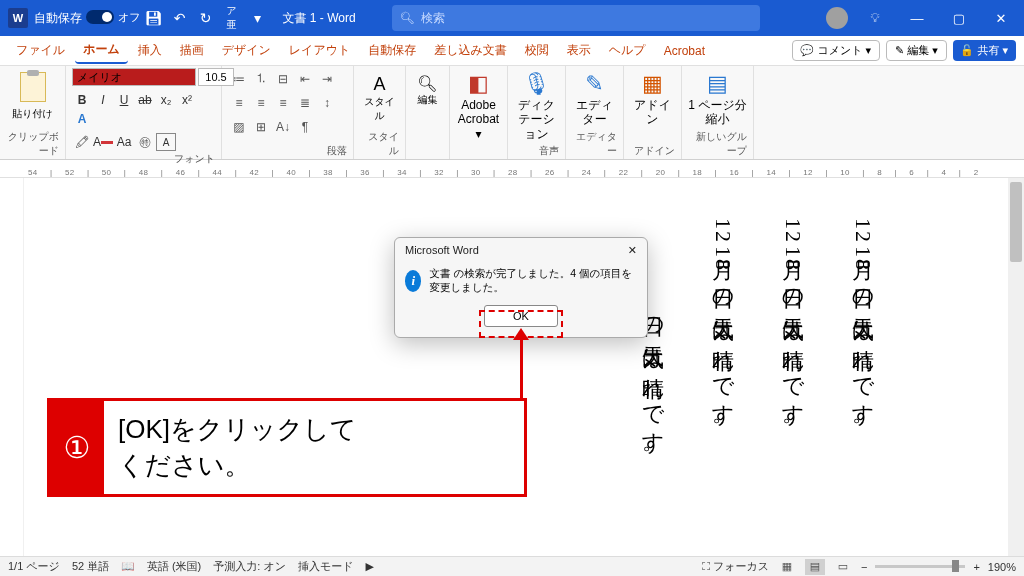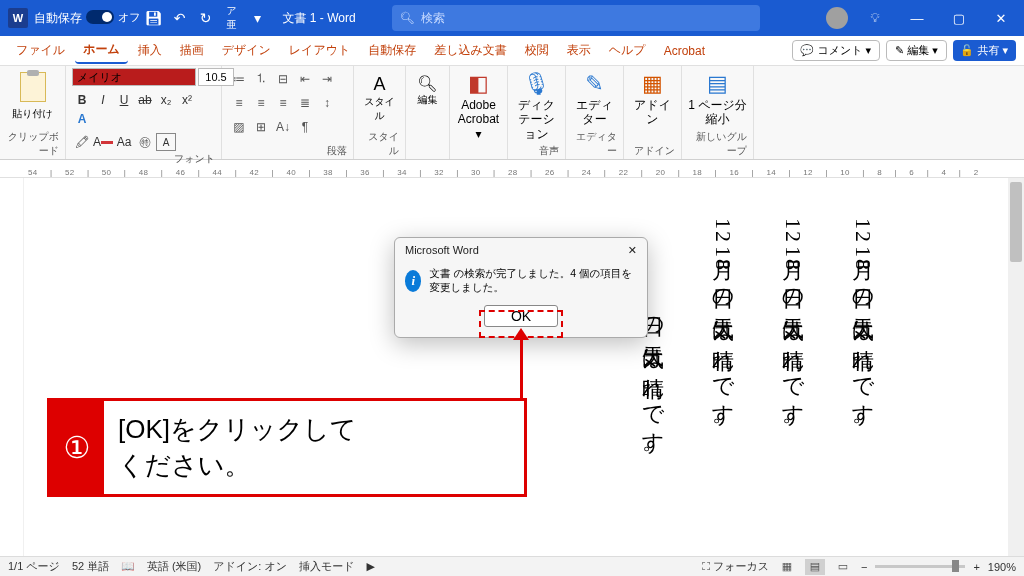--- a/index.html
+++ b/index.html
@@ -54,21 +54,21 @@
 .page { flex:1; position:relative; background:#fff; }
 .vtext { position:absolute; writing-mode:vertical-rl; font-family:"Yu Mincho","MS Mincho",serif; font-size:22px; line-height:2.8; letter-spacing:2px; top:40px; }
 .scrollbar{position:absolute;right:0;top:178px;bottom:20px;width:16px;background:#f0f0f0;}
 .scrollbar .thumb{background:#c0c0c0;height:80px;margin-top:4px;width:12px;margin-left:2px;border-radius:2px;}
 
 .dialog { position:absolute; top:237px; left:394px; width:254px; background:#f6f6f6; border:1px solid #aaa; border-radius:6px; box-shadow:0 6px 24px rgba(0,0,0,0.25); font-size:11px; z-index:10;}
 .dialog .dtitle{padding:6px 10px;display:flex;justify-content:space-between;color:#222;font-size:11px;}
 .dialog .dbody{padding:4px 10px 8px;display:flex;gap:8px;align-items:center;}
 .dialog .dicon{width:22px;height:22px;background:#0a7bd9;border-radius:50%;color:#fff;display:flex;align-items:center;justify-content:center;font-weight:bold;font-size:13px;font-family:serif;font-style:italic;}
 .dialog .dbtns{text-align:center;padding:2px 0 10px;}
-.dialog .okbtn{width:74px;height:22px;background:#fff;border:1px solid #888;border-radius:3px;font-size:14px;}
+.dialog .okbtn{width:74px;height:22px;background:#fff;border:1px solid #888;border-radius:3px;font-size:11px;}
 .ok-highlight{position:absolute;border:2px dashed #d00;width:84px;height:28px;top:310px;left:479px;z-index:11;pointer-events:none;}
 
 .callout{position:absolute;left:47px;top:398px;width:480px;background:#fff;border:3px solid #d00;z-index:12;display:flex;}
 .callout .num{width:54px;background:#d00;color:#fff;font-size:30px;display:flex;align-items:center;justify-content:center;}
 .callout .txt{flex:1;padding:10px 14px;font-size:26px;font-family:"Meiryo",sans-serif;line-height:1.4;}
 .arrow-line{position:absolute;left:520px;top:334px;width:3px;height:66px;background:#d00;z-index:11;}
 .arrow-head{position:absolute;left:513px;top:328px;width:0;height:0;border-left:8px solid transparent;border-right:8px solid transparent;border-bottom:12px solid #d00;z-index:11;}
 
 .statusbar{position:absolute;bottom:0;left:0;right:0;height:20px;background:#f3f3f3;border-top:1px solid #dcdcdc;display:flex;align-items:center;padding:0 8px;font-size:11px;color:#333;gap:12px;}
 .statusbar .right{margin-left:auto;display:flex;align-items:center;gap:8px;}
@@ -260,21 +260,21 @@
     <span>[OK]をクリックして</span><br>
     <span>ください。</span>
   </div>
 </div>
 
 <div class="statusbar">
   <span>1/1 ページ</span>
   <span>52 単語</span>
   <span>📖</span>
   <span>英語 (米国)</span>
-  <span>アドイン: オン</span>
+  <span>予測入力: オン</span>
   <span>挿入モード</span>
   <span>▶</span>
   <div class="right">
     <span>⛶ <span>フォーカス</span></span>
     <div class="viewbtn">▦</div>
     <div class="viewbtn" style="background:#d0d0d0;">▤</div>
     <div class="viewbtn">▭</div>
     <span>−</span>
     <div class="slider"></div>
     <span>+</span>

